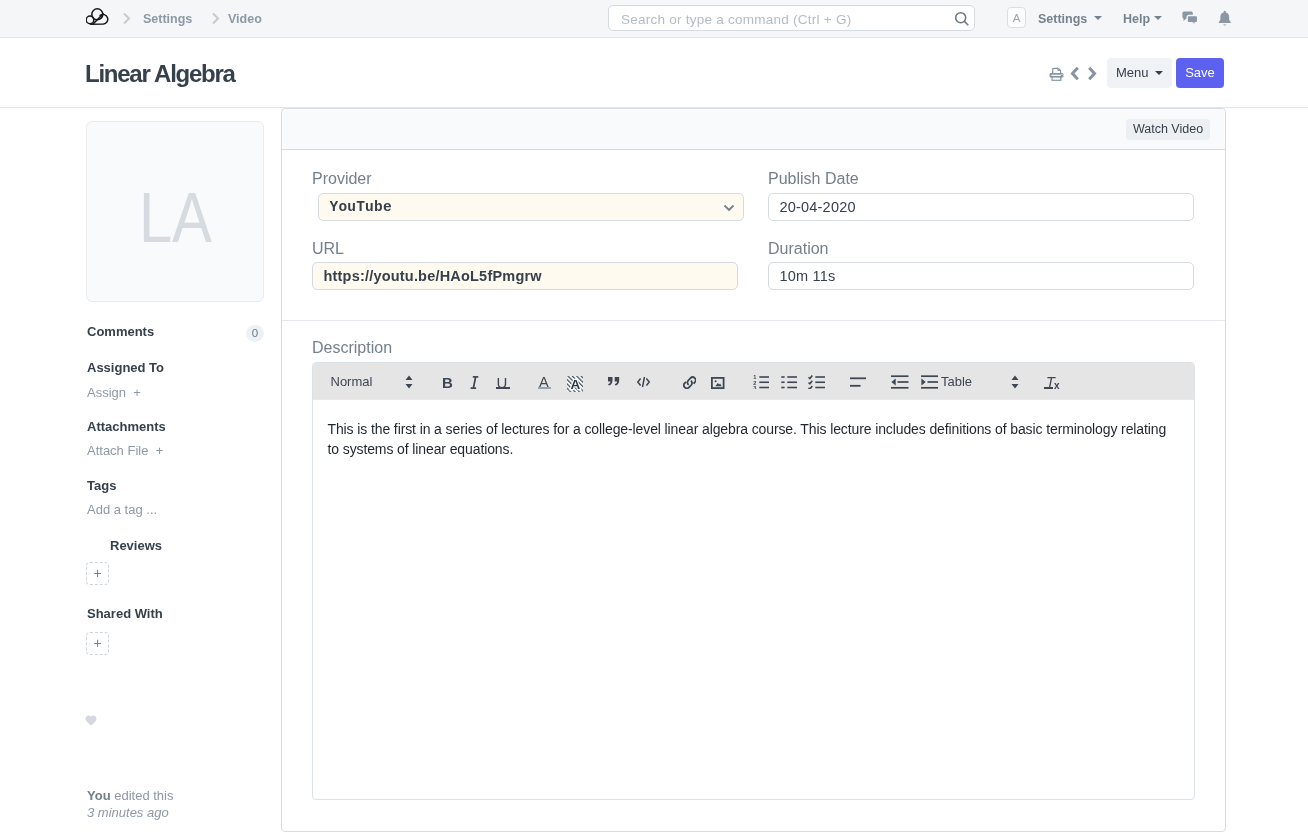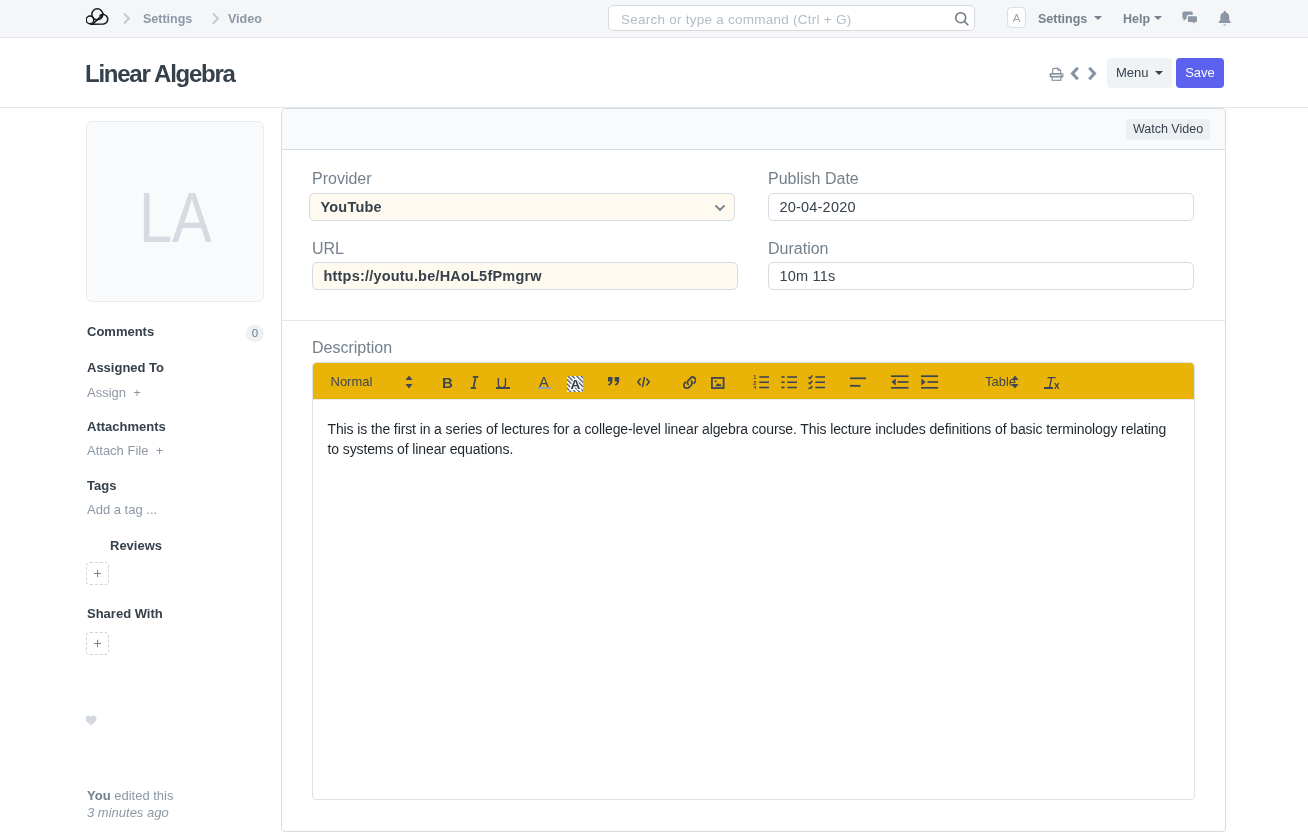--- a/index.html
+++ b/index.html
@@ -35,21 +35,21 @@
 
 
 #card { position:absolute; left:281px; top:108px; width:945px; height:724px; background:#fff; border:1px solid #d6dce1; border-radius:4px; }
 #band { position:absolute; left:0; top:0; width:943px; height:41px; background:#f8fafc; border-bottom:1px solid #d6dce1; border-radius:4px 4px 0 0; }
 #watchbtn { position:absolute; left:844px; top:10px; width:84px; height:21px; background:#edf0f3; border-radius:3px; text-align:center; font-size:12.5px; color:#36414c; line-height:21px; }
 .flabel { position:absolute; font-size:16px; color:#74808b; }
 .finput { position:absolute; width:426px; height:27.5px; border:1px solid #d5dbe0; border-radius:5px; background:#fff; font-size:14.5px; letter-spacing:0.2px; color:#36414c; line-height:26px; padding-left:10.5px; }
 .finput.req { background:#fffaf0; font-weight:700; }
 #sep { position:absolute; left:0px; top:211px; width:943px; height:0; border-top:1px solid #e4e8ec; }
 #editor { position:absolute; left:30px; top:253px; width:883px; height:438px; border:1px solid #dde2e7; border-radius:4px; background:#fff; }
-#toolbar { position:absolute; left:0; top:0; width:881px; height:37px; background:#eab308; border-bottom:1px solid #e6eaed; border-radius:4px 4px 0 0; }
+#toolbar { position:absolute; left:0; top:0; width:881px; height:37px; background:#e5e5e5; border-bottom:1px solid #e6eaed; border-radius:4px 4px 0 0; }
 #edtext { position:absolute; left:14.5px; top:56px; width:846px; font-size:14px; letter-spacing:-0.11px; color:#1f272e; line-height:20px; }
 .tt { position:absolute; top:11px; font-size:13px; color:#3d4652; }
 .tl { position:absolute; top:11px; color:#3d4652; }
 </style>
 </head>
 <body>
 <div id="page">
 
   <div id="navbar">
     <svg class="abs" style="left:85.5px;top:8px" width="23" height="18" viewBox="0 0 23 18">
@@ -130,21 +130,21 @@
     </svg>
   <div class="sblink" style="top:788px;"><b style="color:#74808b;font-weight:700">You</b> edited this</div>
   <div class="sblink" style="top:805px;font-style:italic;">3 minutes ago</div>
 
   <div id="card">
     <div id="band">
         <div id="watchbtn">Watch Video</div>
       </div>
 
     <div class="flabel" style="left:30px;top:61px;">Provider</div>
-    <div class="finput req" style="left:27px;top:84px;">YouTube
+    <div class="finput req" style="left:36px;top:84px;font-family:Liberation Mono, monospace;">YouTube
       <svg class="abs" style="left:404px;top:9.5px" width="12" height="8" viewBox="0 0 12 8">
           <path d="M1.5 1.5 L6 6 L10.5 1.5" fill="none" stroke="#74808b" stroke-width="1.8"></path>
         </svg>
     </div>
     <div class="flabel" style="left:486px;top:61px;">Publish Date</div>
     <div class="finput" style="left:486px;top:84px;">20-04-2020</div>
     <div class="flabel" style="left:30px;top:131px;">URL</div>
     <div class="finput req" style="left:30px;top:153px;">https://youtu.be/HAoL5fPmgrw</div>
     <div class="flabel" style="left:486px;top:131px;">Duration</div>
     <div class="finput" style="left:486px;top:153px;">10m 11s</div>
@@ -248,21 +248,21 @@
           <path d="M4.7 3.6 V10.4 L0.4 7 z" fill="#3d4652"></path>
         </svg>
         <svg class="abs" style="left:607.5px;top:12px" width="17.5" height="14" viewBox="0 0 17.5 14">
           <g stroke="#3d4652" stroke-width="1.7">
               <path d="M0 1.2 H17.5"></path>
               <path d="M0 12.8 H17.5"></path>
               <path d="M6.5 7 H17.5"></path>
             </g>
           <path d="M0.4 3.6 V10.4 L4.7 7 z" fill="#3d4652"></path>
         </svg>
-        <div class="tt" style="left:672px;">Table</div>
+        <div class="tt" style="left:628px;">Table</div>
         <svg class="abs" style="left:698px;top:12px" width="8" height="14" viewBox="0 0 8 14">
           <path d="M4 0.5 L7.5 5 H0.5 z" fill="#3d4652"></path>
             <path d="M4 13.5 L0.5 9 H7.5 z" fill="#3d4652"></path>
         </svg>
         <div class="tl" style="left:733px;font-size:14.5px;font-style:italic;">T</div>
         <div class="abs" style="left:731px;top:24.2px;width:9px;height:1.5px;background:#3d4652;"></div>
         <div class="abs" style="left:741px;top:17px;font-size:10px;font-weight:700;color:#3d4652;">x</div>
       </div>
       <div id="edtext">This is the first in a series of lectures for a college-level linear algebra course. This lecture includes definitions of basic terminology relating to systems of linear equations.</div>
     </div>

